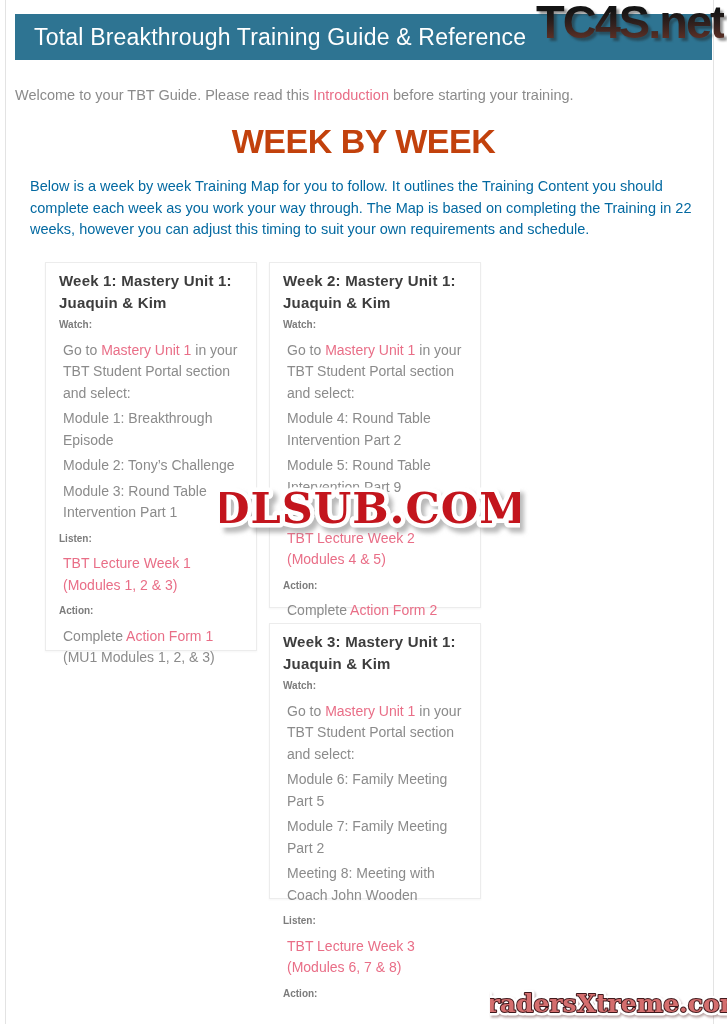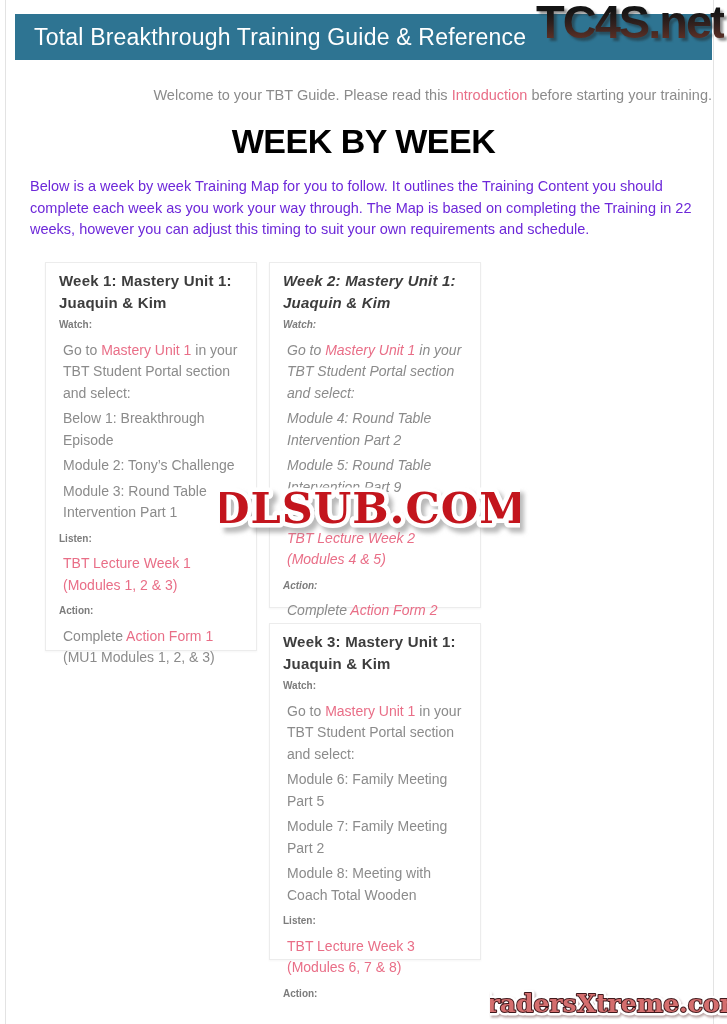--- a/index.html
+++ b/index.html
@@ -19,32 +19,32 @@
     background:#2e7492;
   }
   .header-bar .title {
     position:absolute; left:19px; top:0; height:37px; line-height:46px;
     color:#ffffff; font-size:23px; font-weight:400; letter-spacing:0.2px;
     white-space:nowrap;
   }
   
   .welcome {
     position:absolute; left:15px; top:85px; width:697px;
-    text-align:right; font-size:14.5px; color:#8b8b8b; line-height:20px;
+    text-align:left; font-size:14.5px; color:#8b8b8b; line-height:20px;
   }
   .lnk { color:#e96e87; text-decoration:none; cursor:pointer; }
   
   .section-heading {
     position:absolute; left:0; top:121px; width:727px; text-align:center;
-    font-size:34px; font-weight:800; letter-spacing:-0.5px; color:#000000;
+    font-size:34px; font-weight:800; letter-spacing:-0.5px; color:#c2410c;
     line-height:40px;
   }
   .section-desc {
     position:absolute; left:30px; top:176px; width:670px;
-    font-size:14.5px; color:#6d28d9; line-height:21.6px;
+    font-size:14.5px; color:#0369a1; line-height:21.6px;
   }
   
   .card {
     position:absolute; width:212px; background:#ffffff;
     border:1px solid #ececec; box-shadow:0 1px 2px rgba(0,0,0,0.04);
     padding:5px 12px 0 13px;
   }
   .card-title {
     margin:2px 0 0 0; font-size:15px; font-weight:bold; color:#3d3d3d;
     line-height:21.5px; letter-spacing:0.2px;
@@ -87,48 +87,48 @@
 
   <div class="welcome"><span>Welcome to your TBT Guide. Please read this </span><a class="lnk" href="#">Introduction</a><span> before starting your training.</span></div>
 
   <div class="section-heading">WEEK BY WEEK</div>
   <div class="section-desc">Below is a week by week Training Map for you to follow. It outlines the Training Content you should complete each week as you work your way through. The Map is based on completing the Training in 22 weeks, however you can adjust this timing to suit your own requirements and schedule.</div>
 
   <div class="card" style="left:45px; top:262px; height:389px;">
     <h3 class="card-title">Week 1: Mastery Unit 1: Juaquin &amp; Kim</h3>
     <div class="lbl">Watch:</div>
     <p class="bd"><span>Go to </span><a class="lnk" href="#">Mastery Unit 1</a><span> in your TBT Student Portal section and select:</span></p>
-    <div class="bd">Below 1: Breakthrough Episode</div>
+    <div class="bd">Module 1: Breakthrough Episode</div>
     <div class="bd">Module 2: Tony’s Challenge</div>
     <div class="bd">Module 3: Round Table Intervention Part 1</div>
     <div class="lbl">Listen:</div>
     <p class="bd"><a class="lnk" href="#">TBT Lecture Week 1 (Modules 1, 2 &amp; 3)</a></p>
     <div class="lbl">Action:</div>
     <p class="bd"><span>Complete </span><a class="lnk" href="#">Action Form 1</a><span> (MU1 Modules 1, 2, &amp; 3)</span></p>
   </div>
 
-  <div class="card" style="left:269px; top:262px; height:346px;font-style:italic;">
+  <div class="card" style="left:269px; top:262px; height:346px;">
     <h3 class="card-title">Week 2: Mastery Unit 1: Juaquin &amp; Kim</h3>
     <div class="lbl">Watch:</div>
     <p class="bd"><span>Go to </span><a class="lnk" href="#">Mastery Unit 1</a><span> in your TBT Student Portal section and select:</span></p>
     <div class="bd">Module 4: Round Table Intervention Part 2</div>
     <div class="bd">Module 5: Round Table Intervention Part 9</div>
     <div class="lbl">Listen:</div>
     <p class="bd"><a class="lnk" href="#">TBT Lecture Week 2 (Modules 4 &amp; 5)</a></p>
     <div class="lbl">Action:</div>
     <p class="bd"><span>Complete </span><a class="lnk" href="#">Action Form 2</a><span> (MU1 Modules 4 &amp; 5)</span></p>
   </div>
 
-  <div class="card" style="left:269px; top:623px; height:337px;">
+  <div class="card" style="left:269px; top:623px; height:276px;">
     <h3 class="card-title">Week 3: Mastery Unit 1: Juaquin &amp; Kim</h3>
     <div class="lbl">Watch:</div>
     <p class="bd"><span>Go to </span><a class="lnk" href="#">Mastery Unit 1</a><span> in your TBT Student Portal section and select:</span></p>
     <div class="bd">Module 6: Family Meeting Part 5</div>
     <div class="bd">Module 7: Family Meeting Part 2</div>
-    <div class="bd">Module 8: Meeting with Coach Total Wooden</div>
+    <div class="bd">Meeting 8: Meeting with Coach John Wooden</div>
     <div class="lbl">Listen:</div>
     <p class="bd"><a class="lnk" href="#">TBT Lecture Week 3 (Modules 6, 7 &amp; 8)</a></p>
     <div class="lbl">Action:</div>
   </div>
 
   <div class="wm-tc4s">TC4S.net</div>
 
   <svg class="wm-dlsub" width="300" height="62" viewBox="0 0 300 62">
     <text x="150" y="45" text-anchor="middle" font-family="DejaVu Serif, serif" font-size="43" font-weight="bold" letter-spacing="1" fill="#ffffff" stroke="#ffffff" stroke-width="9" stroke-linejoin="round">DLSUB.COM</text>
     <text x="150" y="45" text-anchor="middle" font-family="DejaVu Serif, serif" font-size="43" font-weight="bold" letter-spacing="1" fill="#c3151d">DLSUB.COM</text>

